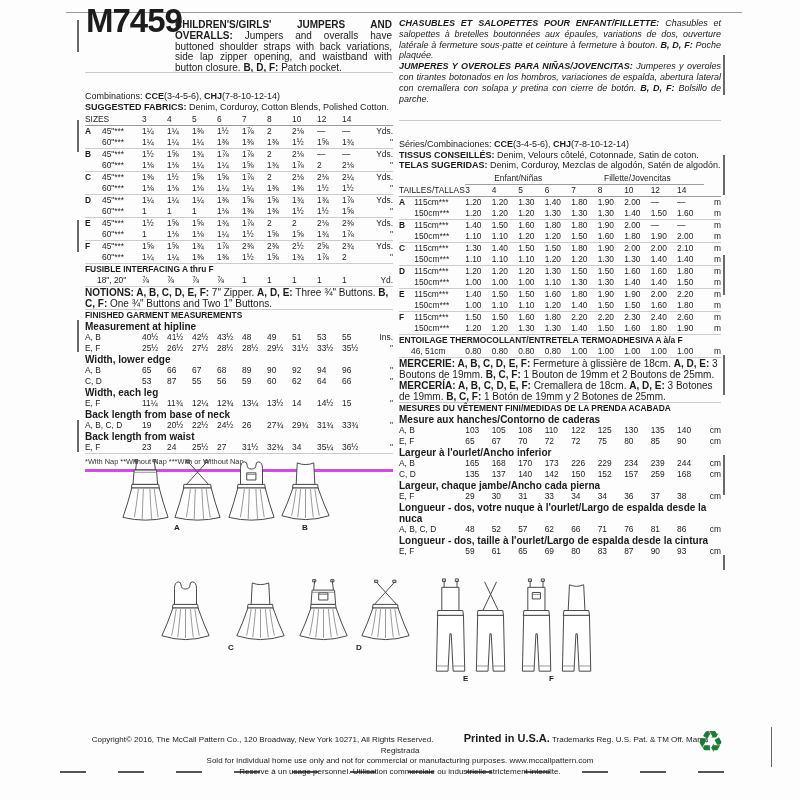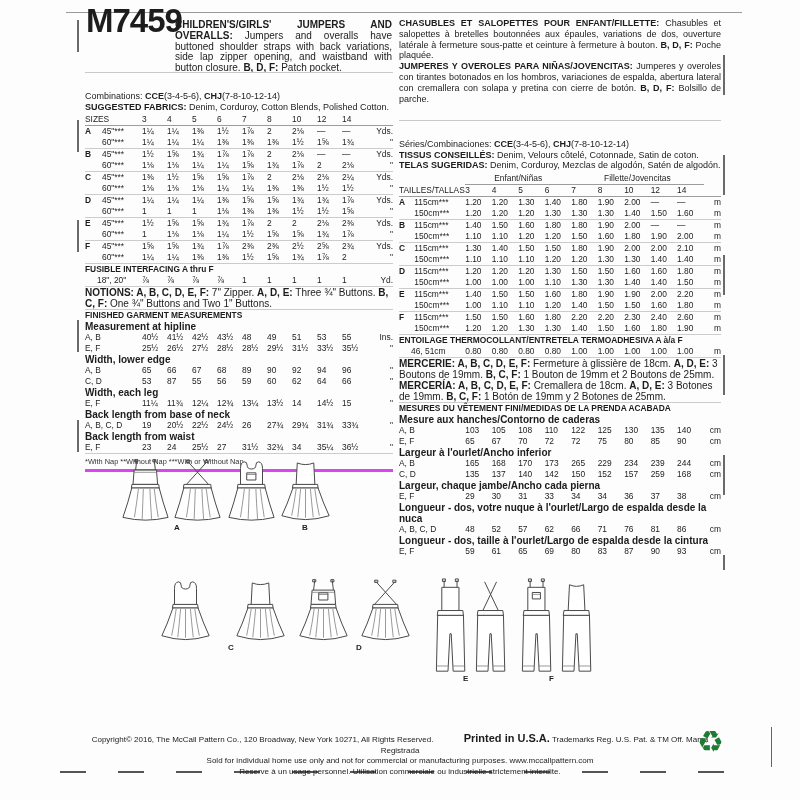--- a/index.html
+++ b/index.html
@@ -10,21 +10,21 @@
   
   .topline{left:66px;top:12px;width:676px;height:1px;background:#9a9a9a;}
   .mark-left{left:77px;top:20px;width:2px;height:446px;background:repeating-linear-gradient(180deg,#6a6a6a 0 32px,transparent 32px 100px);}
   .mark-right{left:723px;top:55px;width:2px;height:515px;background:repeating-linear-gradient(180deg,#6a6a6a 0 40px,transparent 40px 100px);}
   .botdash{left:60px;top:771px;width:686px;height:2px;background:repeating-linear-gradient(90deg,#555 0 26px,transparent 26px 58px);}
   .corner-v{left:771px;top:727px;width:1px;height:40px;background:#666;}
   
   .brand{left:86px;top:2px;font-size:33px;font-weight:bold;letter-spacing:-1px;}
   .desc-en{left:175px;top:20px;width:217px;font-size:10px;line-height:10.8px;text-align:justify;}
   .desc-intl{left:399px;top:18px;width:322px;font-size:9px;line-height:10.8px;text-align:justify;}
-  .desc-intl p{margin:0;}
+  .desc-intl p{margin:0;font-style:italic;}
   
   .col-left{left:85px;top:70px;width:308px;}
   .col-right{left:399px;top:118px;width:322px;}
   .line9{font-size:9px;line-height:10.6px;}
   .rule-top{border-top:1px solid #c9c9c9;padding-top:18px;margin-top:2px;}
   table{border-collapse:collapse;table-layout:fixed;width:100%;margin-top:2px;}
   td{font-size:8.4px;line-height:11px;padding:0;vertical-align:bottom;white-space:nowrap;}
   td.v{font-weight:bold;}
   td.u{text-align:right;}
   td.ind{padding-left:12px;}
@@ -658,21 +658,21 @@
         </tr>
         <tr>
           <td class="hd para" colspan="12">Largeur à l'ourlet/Ancho inferior</td>
         </tr>
         <tr>
           <td colspan="2">A, B</td>
           <td>165</td>
           <td>168</td>
           <td>170</td>
           <td>173</td>
-          <td>265</td>
+          <td>226</td>
           <td>229</td>
           <td>234</td>
           <td>239</td>
           <td>244</td>
           <td class="u">cm</td>
         </tr>
         <tr>
           <td colspan="2">C, D</td>
           <td>135</td>
           <td>137</td>

